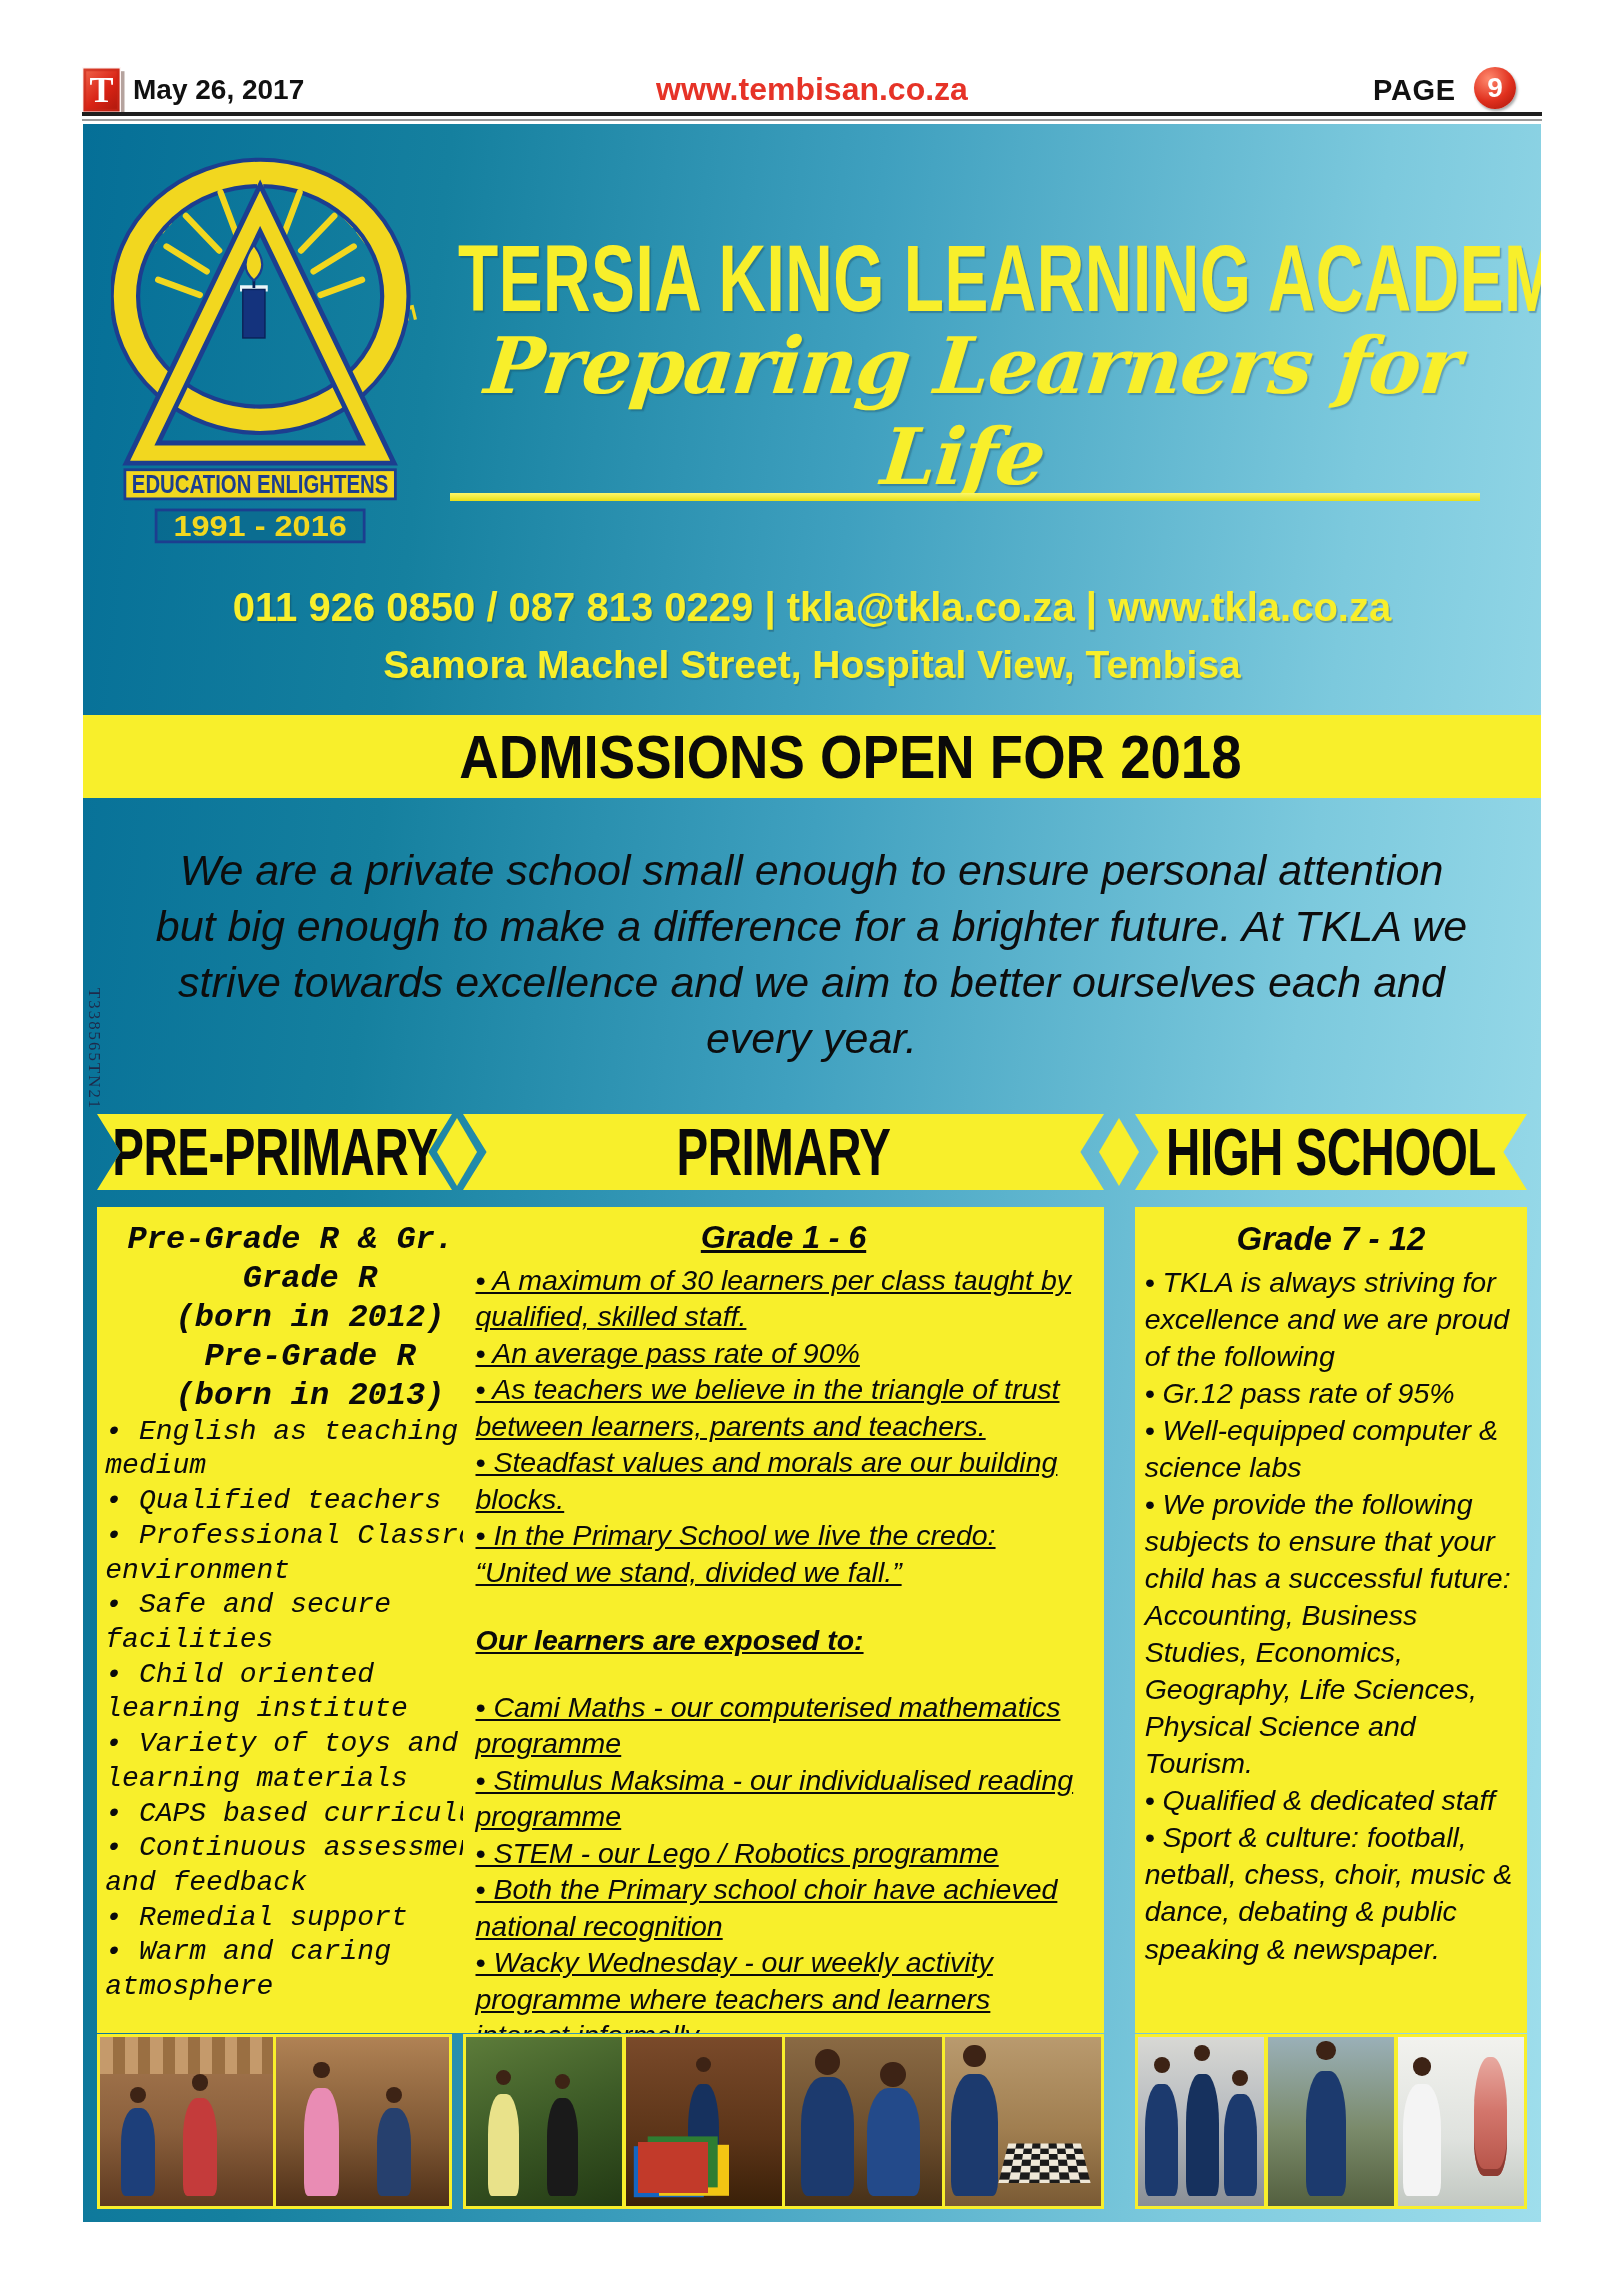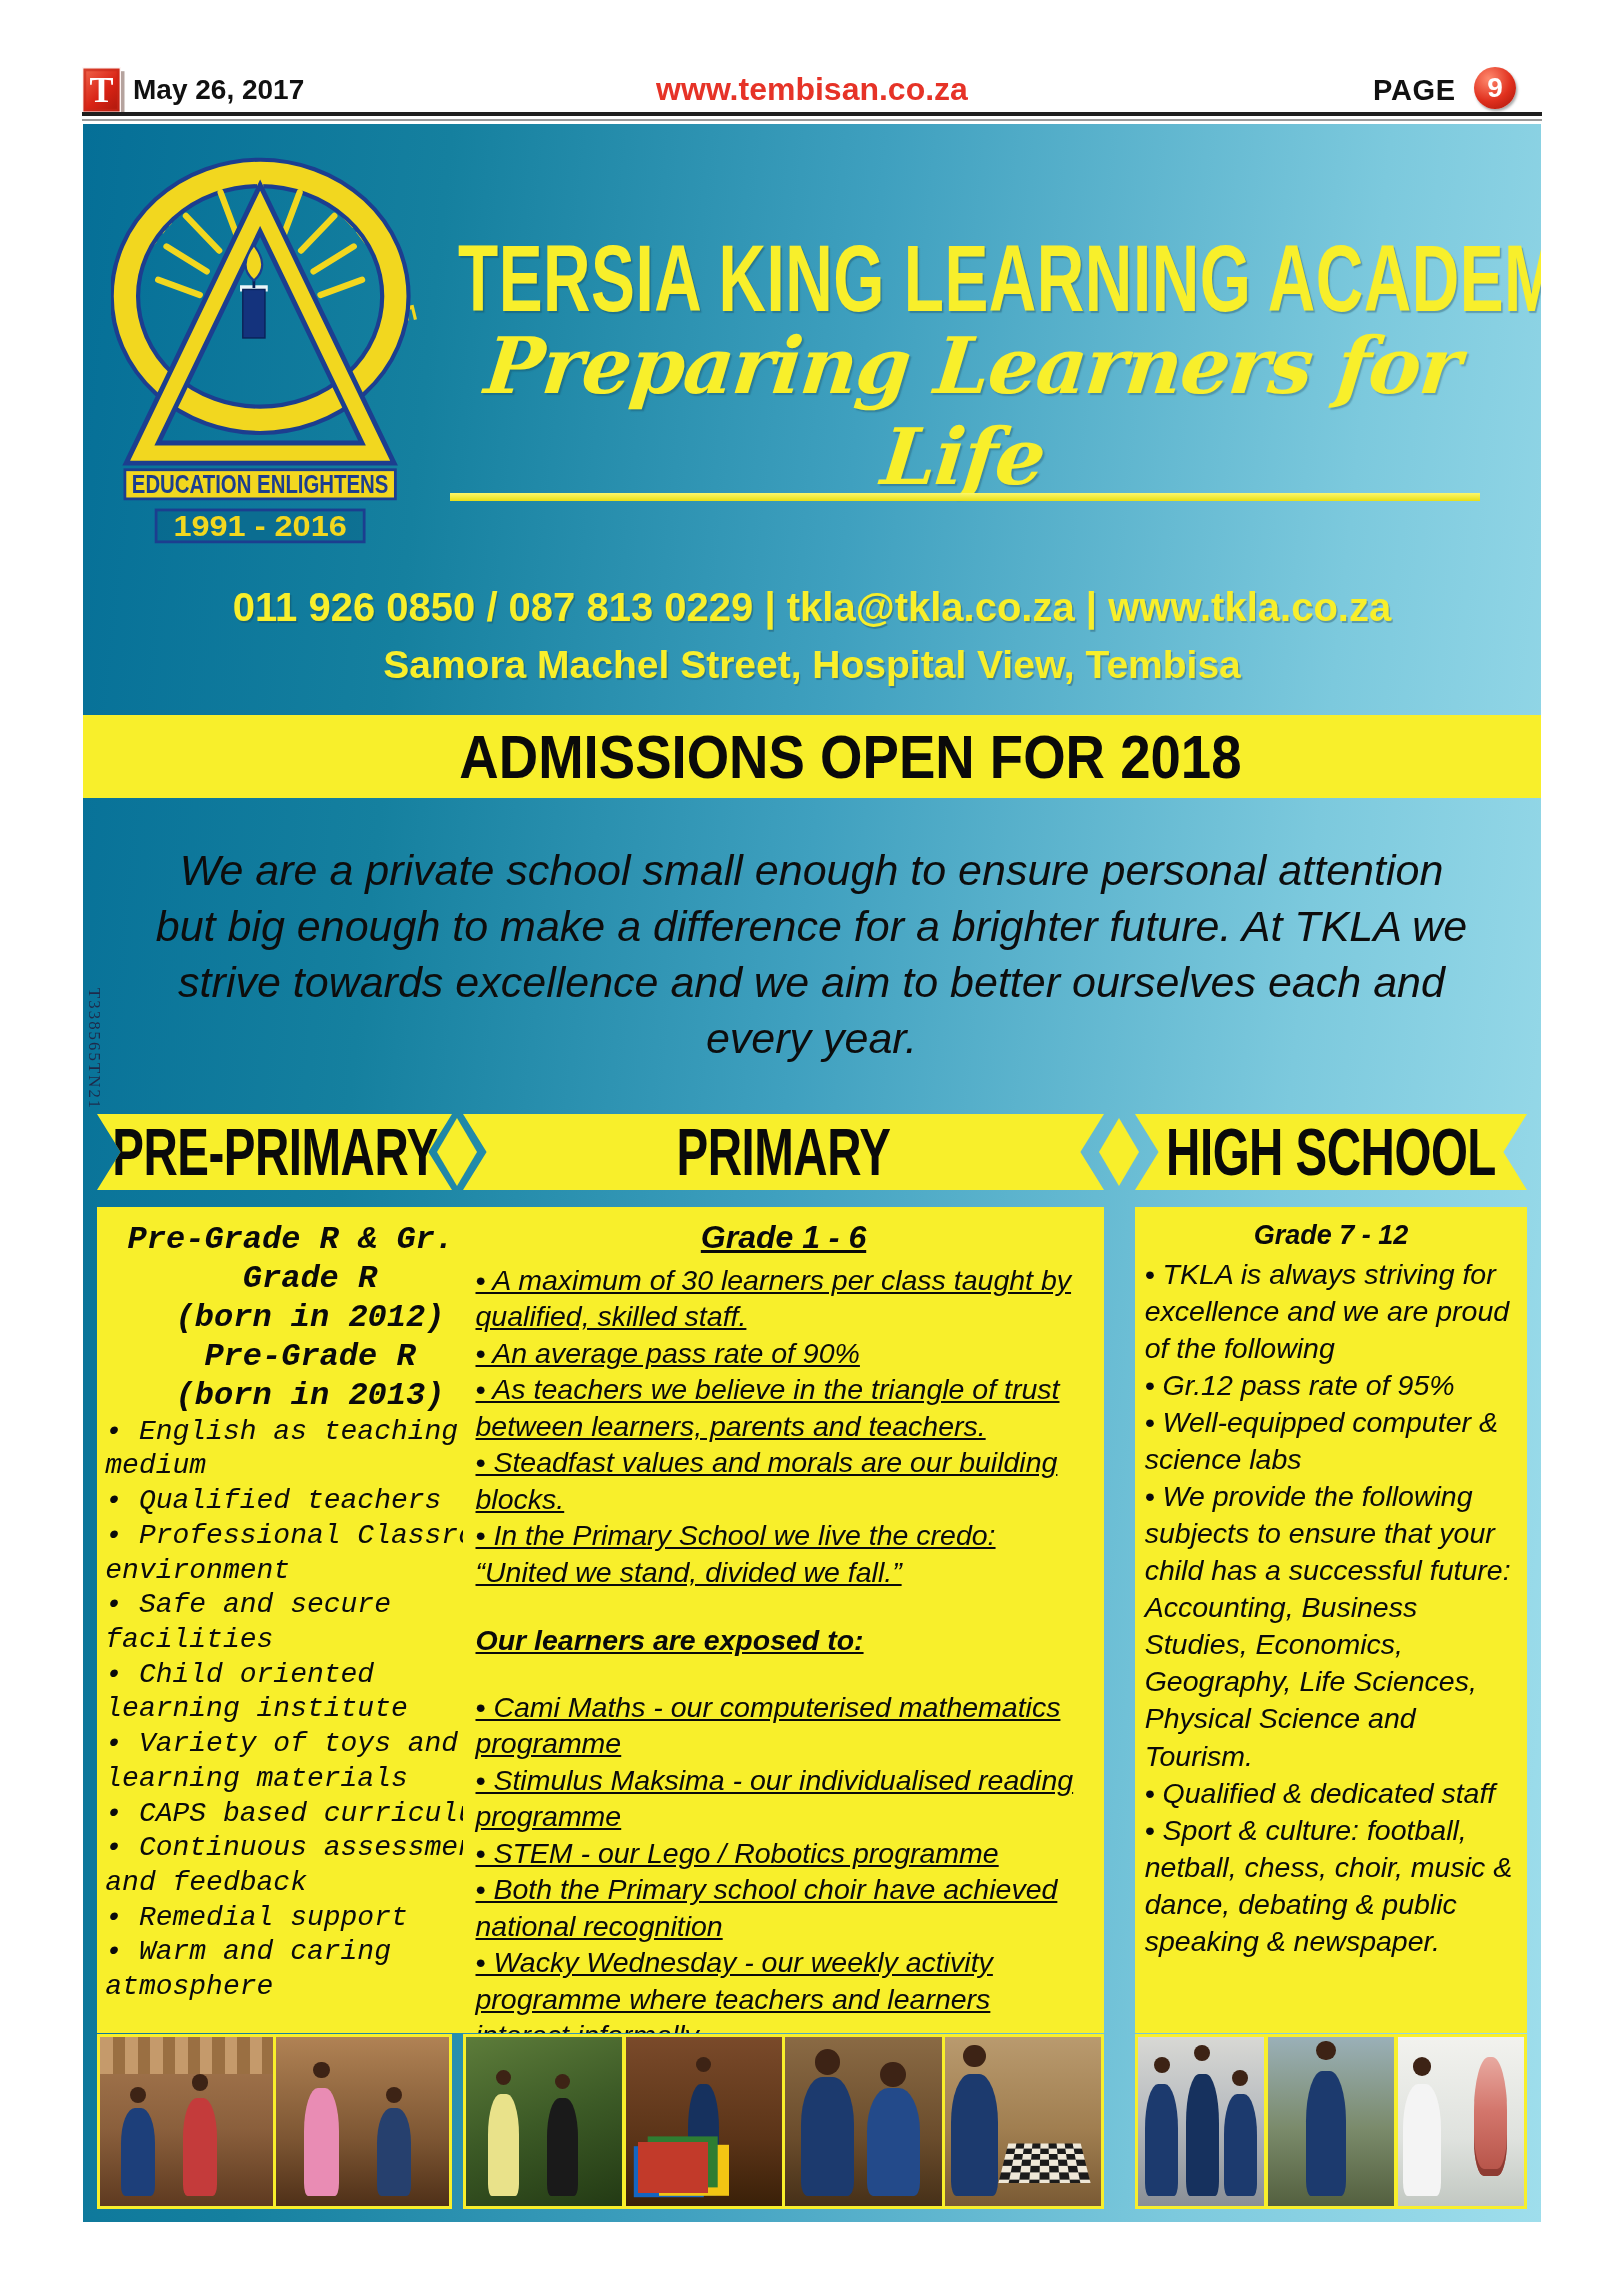--- a/index.html
+++ b/index.html
@@ -60,21 +60,21 @@
   .dia1{left:354px;} .dia2{left:1016px;}
 
   
   .colbox{top:1083px;height:826px;background:#f8ef2b;color:#0a0a0a;font-style:italic;overflow:hidden;box-sizing:border-box;}
   .col1{left:14px;width:426px;padding:12.5px 8.3px;font-size:28px;line-height:1.24;font-family:Liberation Mono, monospace;}
   .col2{left:380px;width:641px;padding:9.7px 12.5px;font-size:28.5px;line-height:1.28;text-decoration:underline;}
   .col3{left:1052px;width:392px;padding:11px 9.7px;font-size:28.5px;line-height:1.30;}
   .colhead{font-weight:bold;text-align:center;}
   .col1 .colhead{font-size:32px;line-height:1.22;}
   .col2 .colhead{font-size:32px;margin-bottom:4.2px;}
-  .col3 .colhead{font-size:27px;margin-bottom:2.8px;}
+  .col3 .colhead{font-size:33px;margin-bottom:2.8px;}
   .subhead{font-weight:bold;margin:32px 0 30.5px 0;}
   .bullets div{margin:0;}
 
   
   .strip{top:1910px;height:175px;background:#f8ef2b;display:flex;gap:3.5px;padding:2.8px;box-sizing:border-box;}
   .st1{left:14px;width:355px;} .st2{left:380px;width:641px;} .st3{left:1052px;width:392px;}
   .ph{position:relative;flex:1;overflow:hidden;}
   .kid{position:absolute;bottom:6%;width:20%;height:52%;border-radius:40% 40% 12% 12%;}
   .kid::before{content:"";position:absolute;top:-24%;left:26%;width:48%;padding-top:48%;border-radius:50%;background:#3d2315;}
   .board{position:absolute;bottom:10%;left:38%;width:52%;height:34%;

